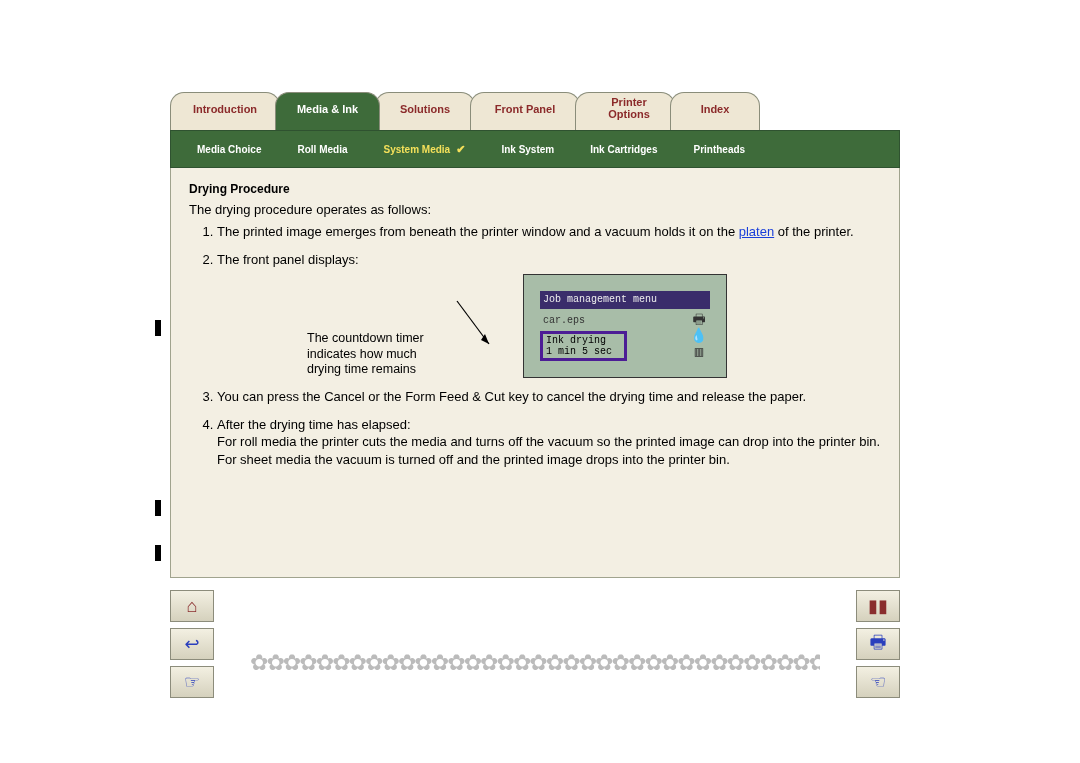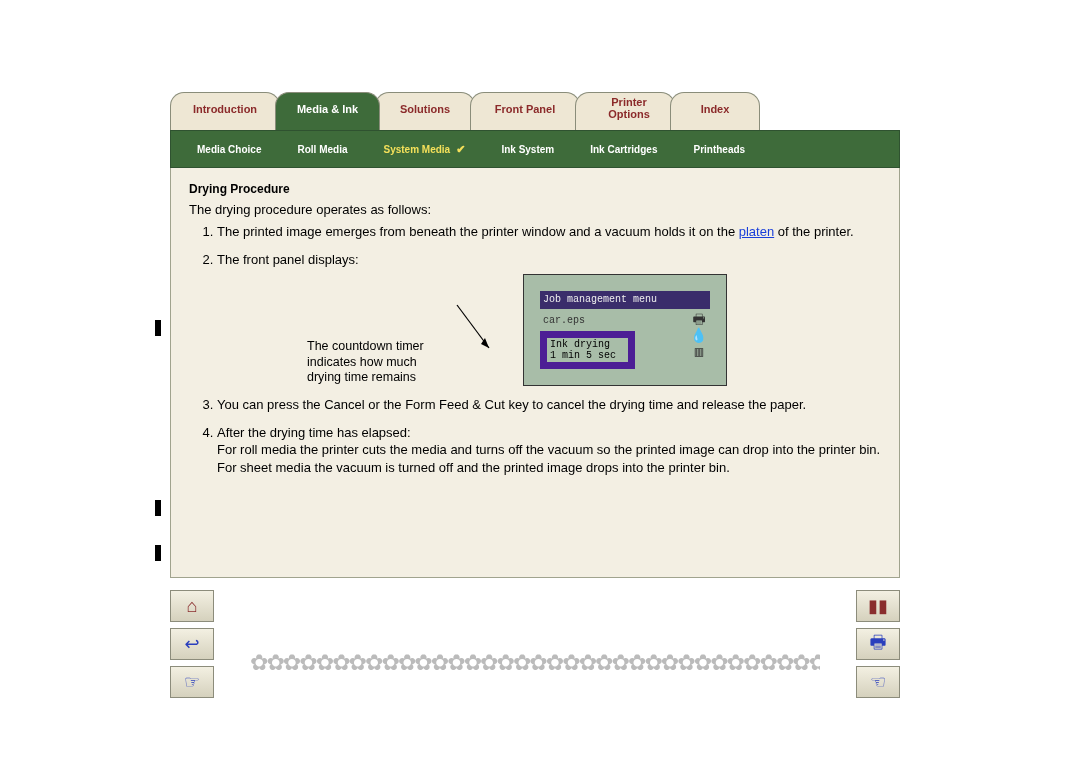--- a/index.html
+++ b/index.html
@@ -122,21 +122,21 @@
     font-size: 10px;
   }
   .lcd-title {
     background: #3a2d6b;
     color: #eee;
     padding: 2px 3px;
     margin-bottom: 4px;
   }
   .lcd-body { display:flex; }
   .lcd-text { flex:1; }
-  .lcd-row { border:7px solid #4c1d95; padding:1px 3px; margin-top:3px; width:75px; line-height:1.1;}
+  .lcd-row { border:3px solid #4c1d95; padding:1px 3px; margin-top:3px; width:75px; line-height:1.1;}
   .lcd-plain { padding:1px 3px; color:#333; }
   .lcd-icons { width:22px; display:flex; flex-direction:column; gap:2px; align-items:center; color:#333;}
   .lcd-icons span{ font-size:14px; line-height:1;}
 
   
   .bottom {
     position: relative;
     height: 100px;
     margin-top: 12px;
   }

